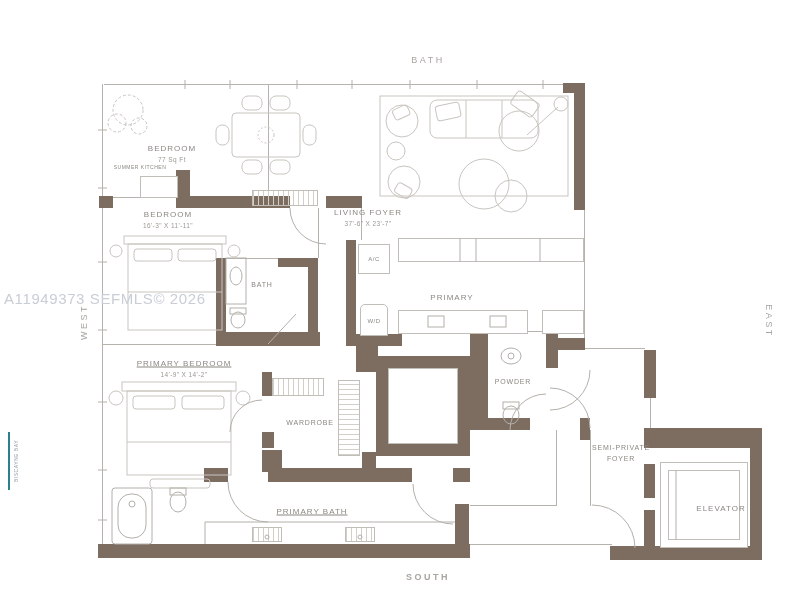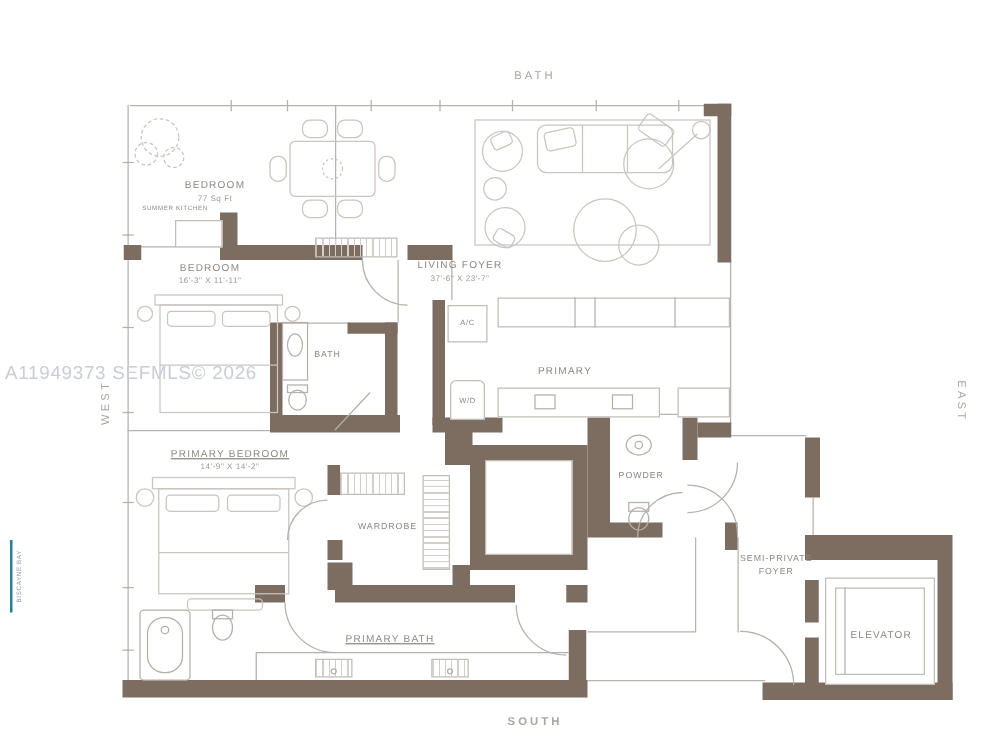--- a/index.html
+++ b/index.html
@@ -210,21 +210,21 @@
   <div class="lbl" style="left:452px;top:297px;">PRIMARY</div>
   <div class="lbl s7" style="left:513px;top:381px;">POWDER</div>
   <div class="lbl s7" style="left:310px;top:422px;">WARDROBE</div>
   <div class="lbl" style="left:184px;top:363px;text-decoration:underline;">PRIMARY BEDROOM</div>
   <div class="lbl dims" style="left:184px;top:374px;">14'-9" X 14'-2"</div>
   <div class="lbl" style="left:312px;top:511px;text-decoration:underline;">PRIMARY BATH</div>
   <div class="lbl s7 foyer-lines" style="left:621px;top:453px;">
     <div>SEMI-PRIVATE</div>
     <div>FOYER</div>
   </div>
-  <div class="lbl" style="left:705px;top:508px;">ELEVATOR</div>
+  <div class="lbl" style="left:721px;top:508px;">ELEVATOR</div>
 
   <div class="lbl compass" style="left:428px;top:60px;">BATH</div>
   <div class="lbl compass" style="left:428px;top:577px;font-weight:bold;">SOUTH</div>
   <div class="lbl compass rot-ccw" style="left:84px;top:322px;">WEST</div>
   <div class="lbl compass rot-cw" style="left:769px;top:321px;">EAST</div>
 
   <div class="watermark">A11949373 SEFMLS© 2026</div>
   <div class="bay-line"></div>
   <div class="bay-lbl">BISCAYNE BAY</div>
 

